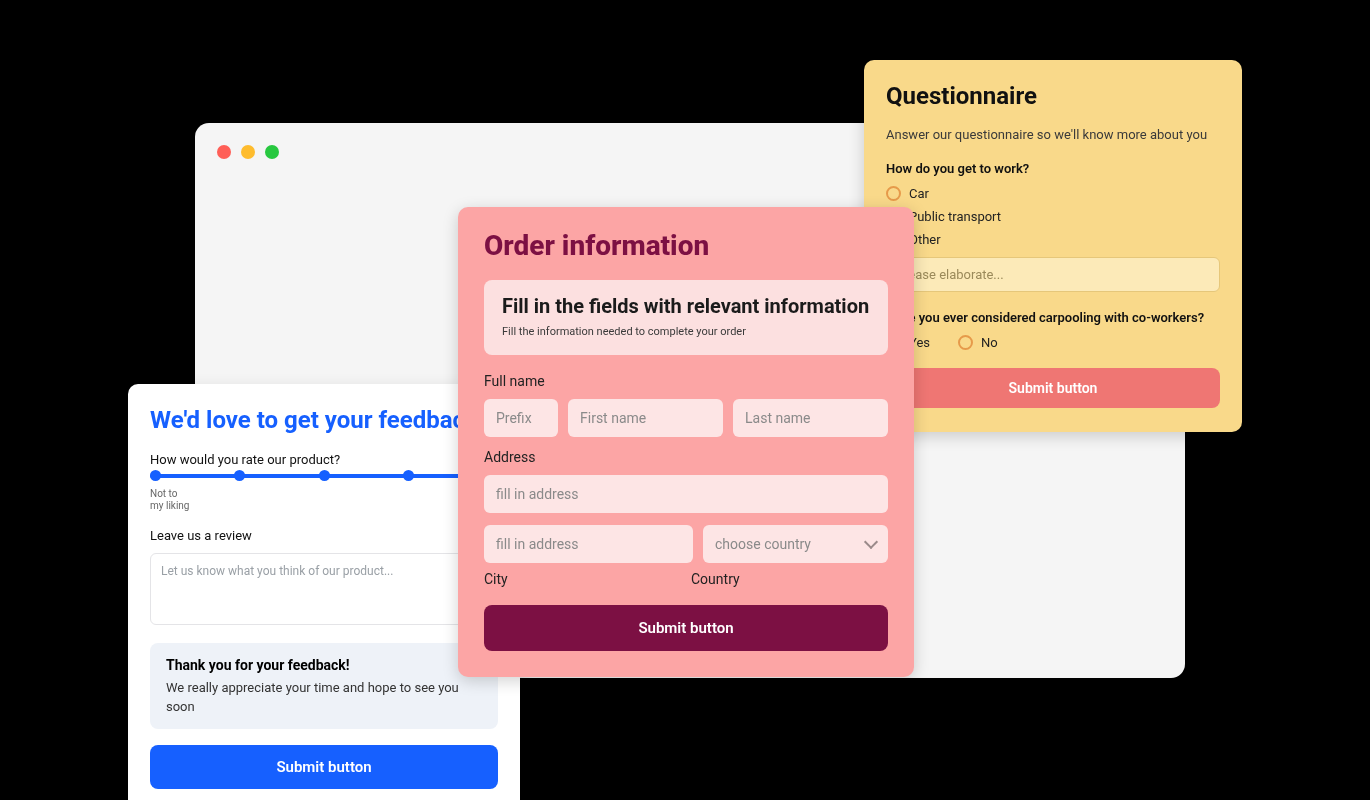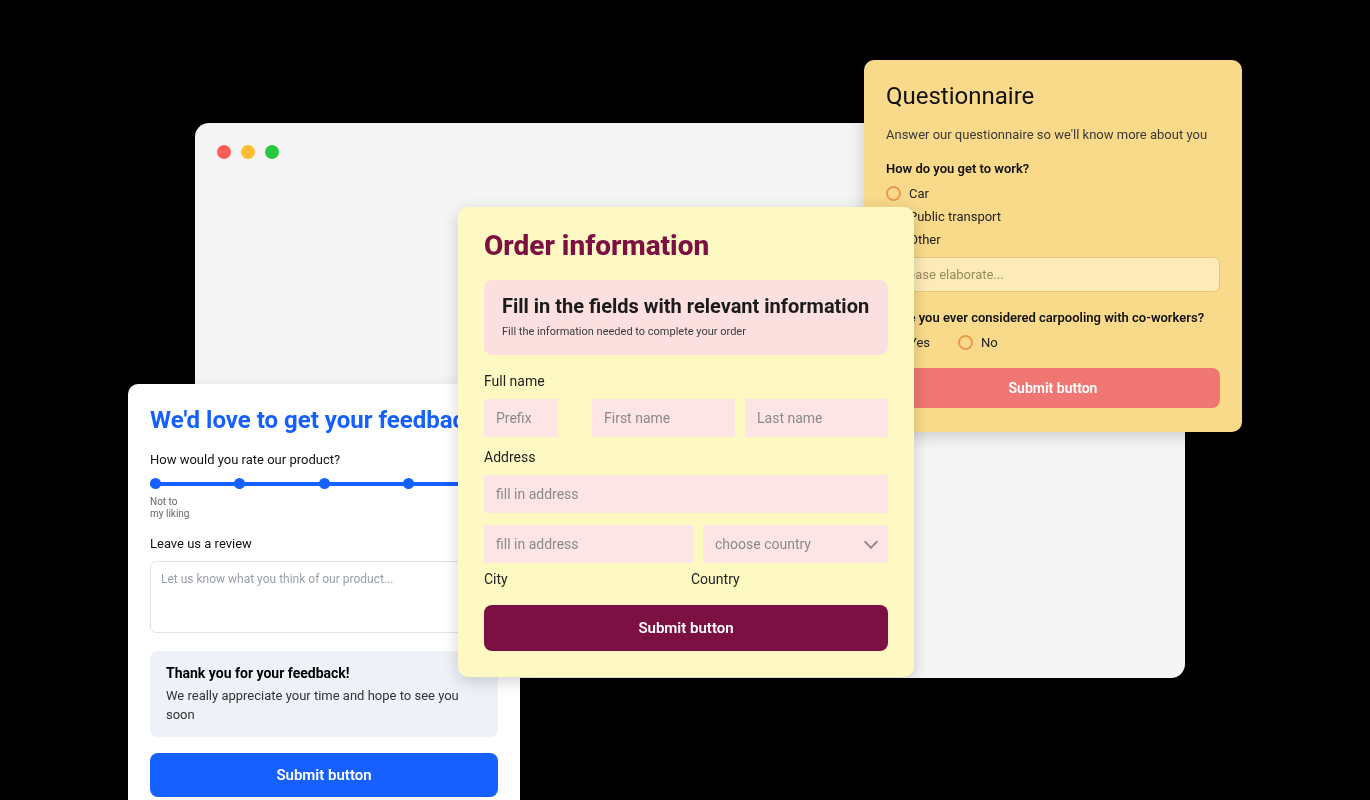--- a/index.html
+++ b/index.html
@@ -23,21 +23,21 @@
   .feedback {
     position: absolute;
     left: 128px; top: 384px;
     width: 392px;
     background: #fff;
     border-radius: 10px;
     padding: 22px 22px 24px 22px;
     box-shadow: 0 4px 16px rgba(0,0,0,.12);
   }
   .feedback h2 { color: #1660ff; font-size: 24px; font-weight: 700; margin-bottom: 18px; }
-  .feedback .q { font-size: 13px; color:#111; margin-bottom: 11px; }
+  .feedback .q { font-size: 13px; color:#111; margin-bottom: 3px; }
   .slider { position: relative; height: 10px; margin-bottom: 8px; }
   .track { position:absolute; left:0; right:0; top:4px; height:4px; background:#1660ff; border-radius:2px; }
   .dots { position:absolute; left:0; right:0; top:0; display:flex; justify-content:space-between; }
   .dot { width:11px; height:11px; border-radius:50%; background:#1660ff; }
   .caption { font-size:10px; color:#666; line-height:1.2; margin-bottom:16px; }
   .feedback .lbl { font-size:13px; color:#111; margin-bottom:10px; }
   .feedback textarea {
     width:100%; height:72px; border:1px solid #e4e4e7; border-radius:6px; padding:10px;
     font-size:12px; color:#555; resize:none; margin-bottom:14px;
   }
@@ -45,52 +45,52 @@
   .thanks { background:#eef2f8; border-radius:8px; padding:14px 16px; margin-bottom:16px; }
   .thanks b { font-size:14px; display:block; margin-bottom:4px; }
   .thanks span { font-size:13px; color:#333; }
   .btn-blue { width:100%; background:#1660ff; color:#fff; border:none; border-radius:8px; padding:13px; font-size:15px; font-weight:600; cursor:pointer; }
 
   
   .order {
     position: absolute;
     left: 458px; top: 207px;
     width: 456px;
-    background:#fef9c3;
+    background:#fca5a5;
     border-radius:10px;
     padding:22px 26px 26px 26px;
     box-shadow: 0 4px 16px rgba(0,0,0,.18);
   }
   .order h2 { color:#7c1043; font-size:28px; font-weight:800; margin-bottom:18px; }
   .order .panel { background:#fce0e0; border-radius:8px; padding:14px 18px 16px 18px; margin-bottom:18px; }
   .order .panel b { font-size:20px; display:block; margin-bottom:2px; color:#1b1b1b; }
   .order .panel span { font-size:11px; color:#3a3a3a; }
   .order .flab { font-size:14px; color:#222; margin-bottom:10px; display:block; }
   .row { display:flex; gap:10px; margin-bottom:12px; }
   .order input, .order select {
-    background:#fde5e5; border:none; border-radius:0; padding:11px 12px; font-size:14px; color:#444; width:100%;
+    background:#fde5e5; border:none; border-radius:6px; padding:11px 12px; font-size:14px; color:#444; width:100%;
   }
   .order input::placeholder { color:#8a8a8a; }
   .selectwrap { position:relative; flex:1; }
   .selectwrap:after { content:""; position:absolute; right:12px; top:50%; width:8px; height:8px; border-right:2px solid #9a8a8a; border-bottom:2px solid #9a8a8a; transform: translateY(-70%) rotate(45deg); pointer-events:none; }
   .sublabels { display:flex; gap:10px; margin-top:-4px; margin-bottom:18px; }
   .sublabels span { flex:1; font-size:14px; color:#222; }
   .btn-maroon { width:100%; background:#7c1043; color:#fff; border:none; border-radius:8px; padding:14px; font-size:15px; font-weight:600; cursor:pointer; }
 
   
   .quest {
     position: absolute;
     left: 864px; top: 60px;
     width: 378px;
     background:#f9d98a;
     border-radius:10px;
     padding:22px 22px 24px 22px;
     box-shadow: 0 4px 16px rgba(0,0,0,.18);
   }
-  .quest h2 { font-size:24px; font-weight:400; color:#111; margin-bottom:14px; }
+  .quest h2 { font-size:24px; font-weight:700; color:#111; margin-bottom:14px; }
   .quest .help b { font-size:15px; display:block; margin-bottom:4px; }
   .quest .help span { font-size:13px; color:#3a3a3a; }
   .quest .q { font-size:13px; font-weight:600; color:#111; margin:18px 0 10px 0; }
   .radiogrp { display:flex; flex-direction:column; gap:8px; margin-bottom:10px; }
   .radio { display:flex; align-items:center; gap:8px; font-size:13px; color:#222; }
   .radio i { width:15px; height:15px; border:2px solid #e69a4a; border-radius:50%; display:inline-block; }
   .quest input[type=text] {
     width:100%; background:#fceab8; border:1px solid #e6c77a; border-radius:6px; padding:9px 10px; font-size:13px; color:#444;
   }
   .quest input[type=text]::placeholder { color:#9b8a5a; }
@@ -169,21 +169,21 @@
 
 <div class="order">
   <h2>Order information</h2>
   <div class="panel">
     <b>Fill in the fields with relevant information</b>
     <span>Fill the information needed to complete your order</span>
   </div>
   <span class="flab">Full name</span>
   <div class="row">
     <input style="flex: 0 0 74px;" placeholder="Prefix">
-    <input style="flex: 1 1 0%; margin-left: 24px;" placeholder="First name">
+    <input style="flex: 1 1 0%;" placeholder="First name">
     <input style="flex: 1 1 0%;" placeholder="Last name">
   </div>
   <span class="flab">Address</span>
   <div class="row">
       <input placeholder="fill in address" style="">
     </div>
   <div class="row">
     <input style="flex: 1 1 0%;" placeholder="fill in address">
     <div class="selectwrap">
       <input readonly="" placeholder="choose country" style="">

